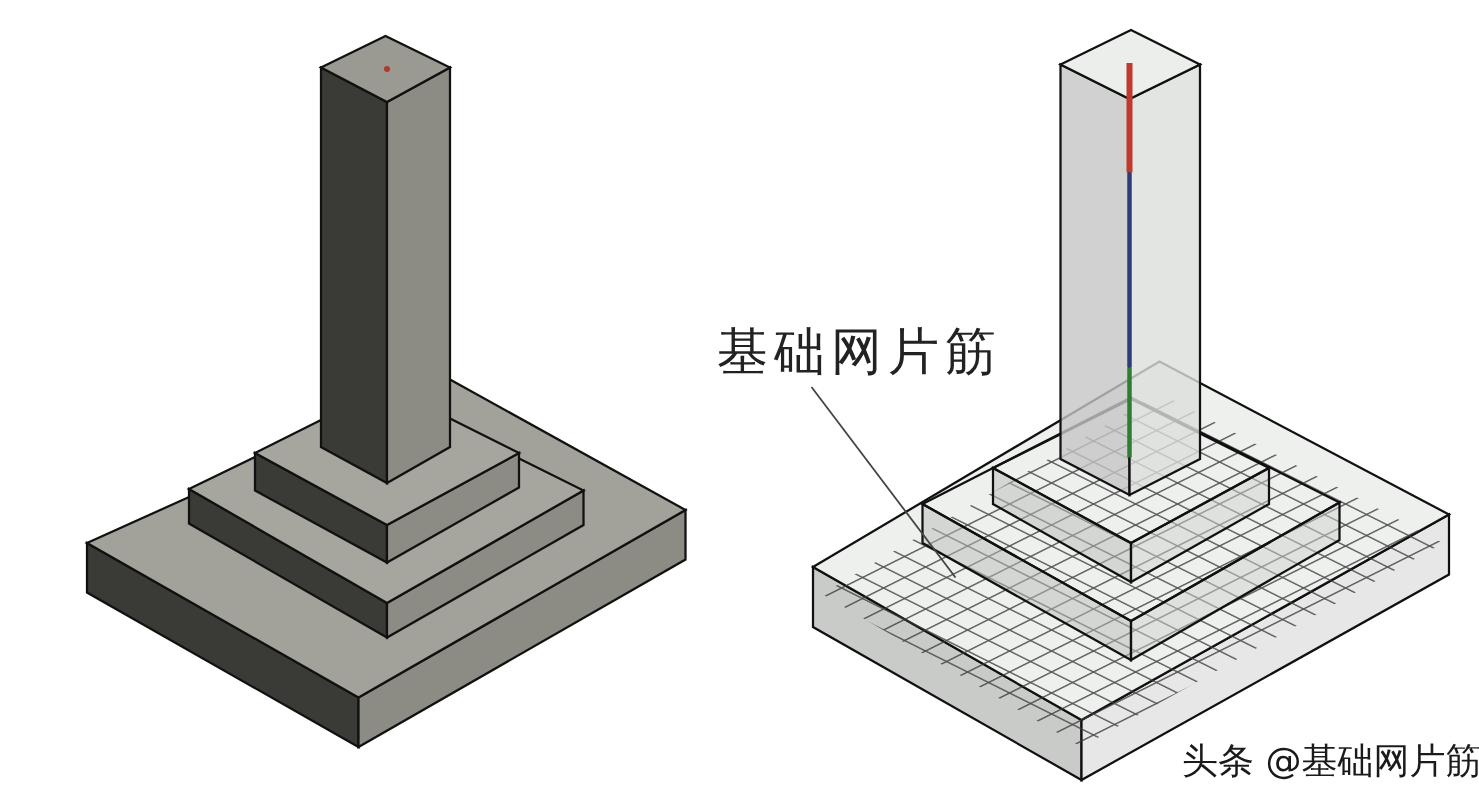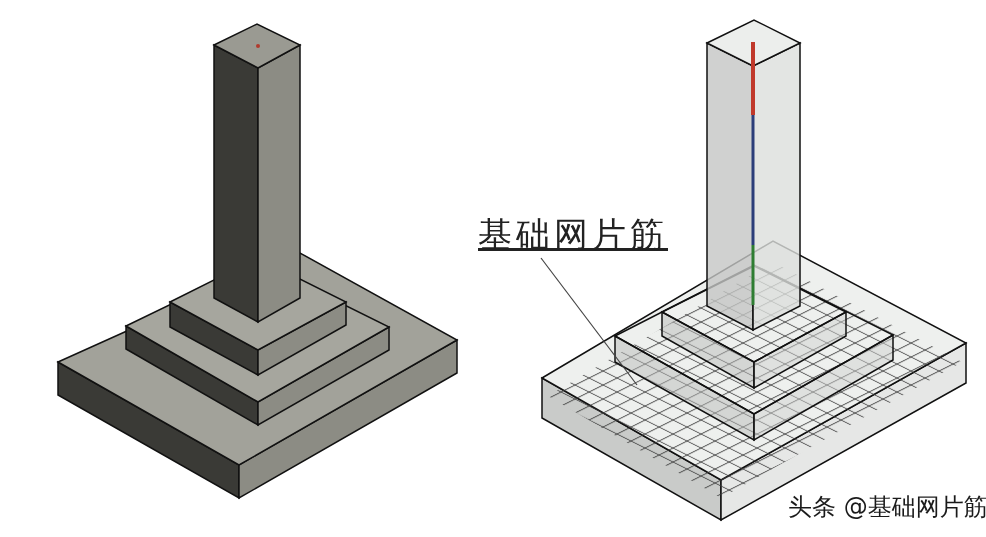--- a/index.html
+++ b/index.html
@@ -1,18 +1,18 @@
 <!DOCTYPE html>
 <html><head>
 <meta charset="utf-8">
 <style>
   html, body { margin:0; padding:0; background:#ffffff; }
   body { width:986px; height:537px; position:relative; overflow:hidden; font-family:"DejaVu Serif", serif; }
   #canvas { position:absolute; left:0; top:0; }
-  .callout-label { position:absolute; left:478px; top:212px; font-family:"DejaVu Serif", serif; font-size:34px; color:#222; letter-spacing:4px; white-space:nowrap;text-decoration:underline; }
+  .callout-label { position:absolute; left:478px; top:212px; font-family:"DejaVu Serif", serif; font-size:34px; color:#222; letter-spacing:4px; white-space:nowrap; }
   .watermark { position:absolute; left:788px; top:491px; font-family:"DejaVu Sans", sans-serif; font-size:24px; color:#1a1a1a; white-space:nowrap; text-shadow:1px 1px 0 #fff, -1px -1px 0 #fff; }
 </style>
 </head>
 <body>
 
 <svg id="canvas" width="986" height="537" viewBox="0 0 986 537" xmlns="http://www.w3.org/2000/svg">
   <defs>
     <pattern id="grid" width="14" height="14" patternUnits="userSpaceOnUse" patternTransform="matrix(1,-0.5,1,0.5,0,0)">
       <path d="M0 0 H14 M0 0 V14" stroke="#3a3a3a" stroke-width="2" fill="none"></path>
     </pattern>

